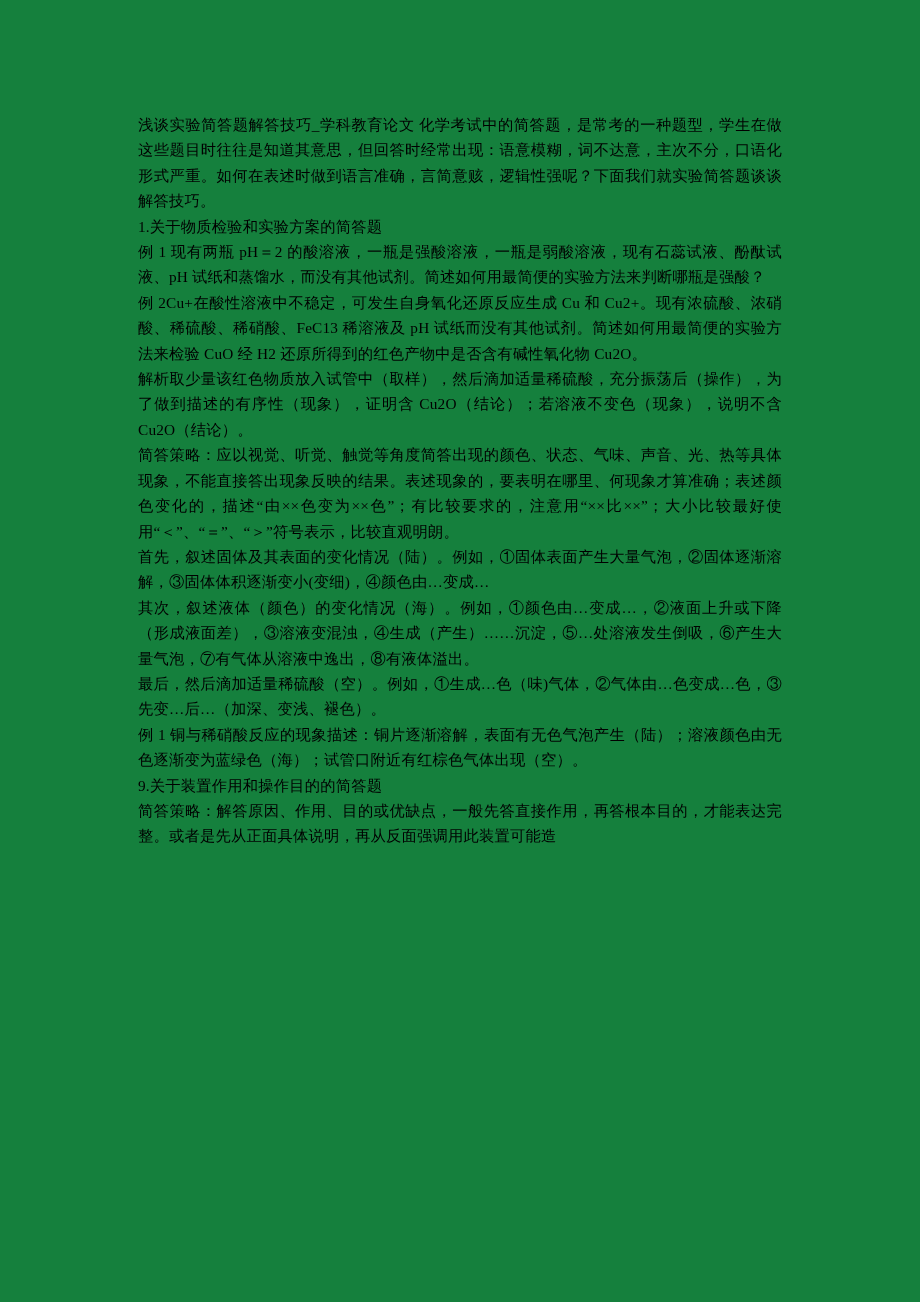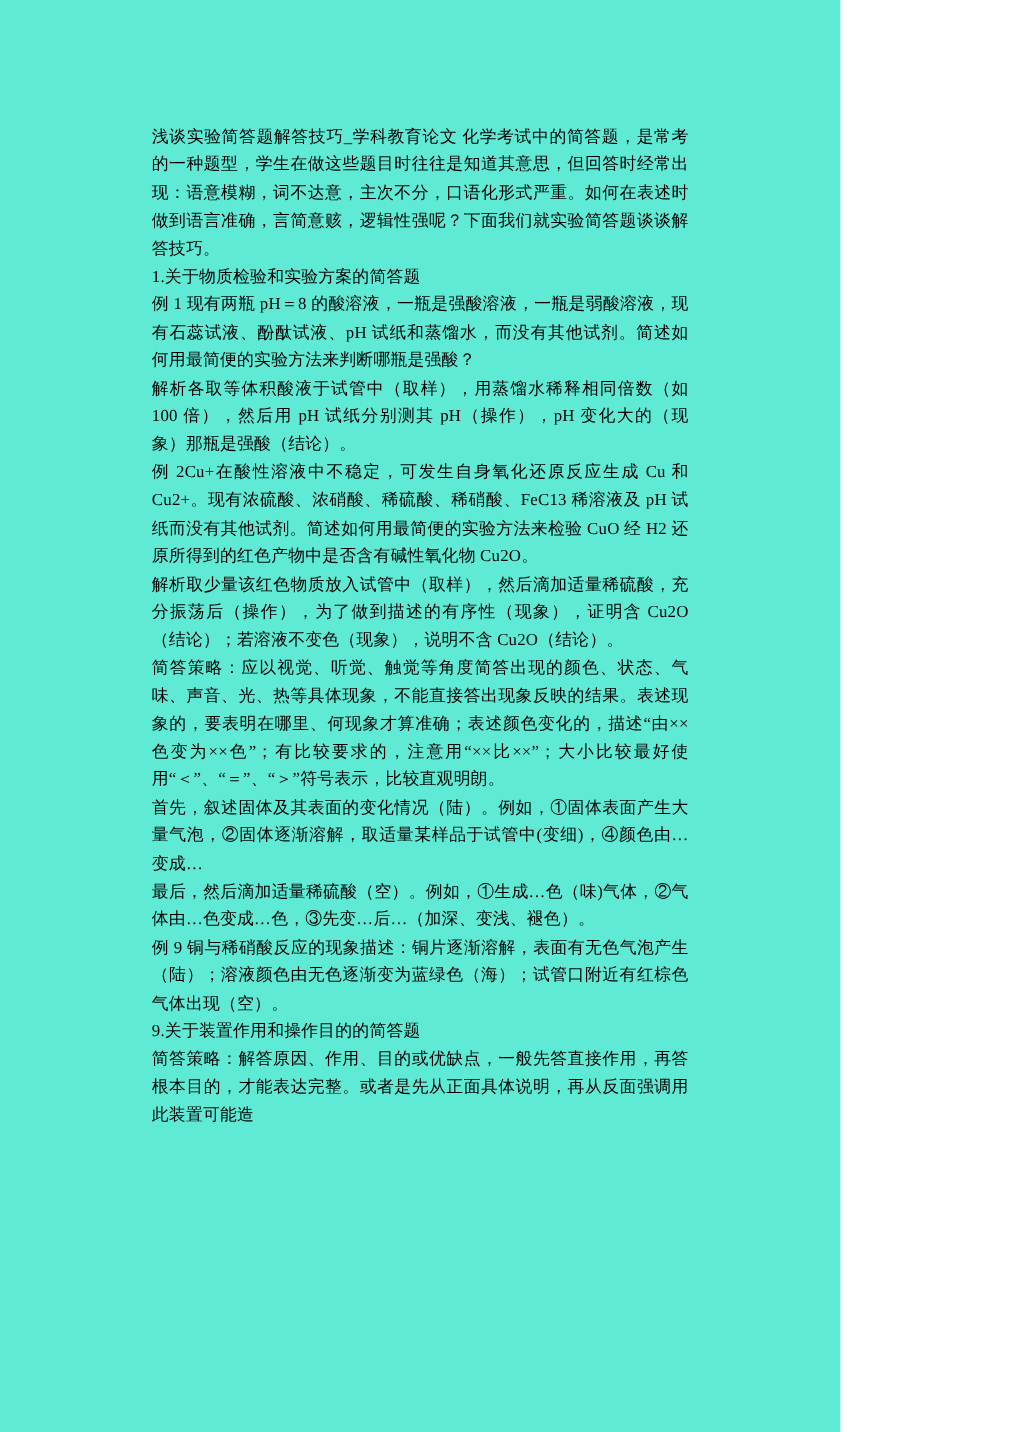--- a/index.html
+++ b/index.html
@@ -9,23 +9,23 @@
   }
   body {
     width: 920px;
     height: 1302px;
     font-family: "Liberation Serif", "DejaVu Serif", serif;
     color: #000000;
     overflow: hidden;
   }
   .page {
     position: relative;
-    width: 764px;
+    width: 920px;
     height: 1302px;
-    background: #5eead4;
+    background: #15803d;
     box-sizing: border-box;
     padding: 112px 138px 40px 138px;
   }
   .doc-body {
     font-size: 15.3px;
     line-height: 25.4px;
     text-align: justify;
     text-justify: inter-ideograph;
     letter-spacing: 0.2px;
   }
@@ -38,24 +38,24 @@
     margin-top: 0px;
   }
 </style>
 </head>
 <body>
 
 <div class="page">
   <div class="doc-body">
     <p class="para">浅谈实验简答题解答技巧_学科教育论文 化学考试中的简答题，是常考的一种题型，学生在做这些题目时往往是知道其意思，但回答时经常出现：语意模糊，词不达意，主次不分，口语化形式严重。如何在表述时做到语言准确，言简意赅，逻辑性强呢？下面我们就实验简答题谈谈解答技巧。</p>
     <p class="para">1.关于物质检验和实验方案的简答题</p>
-    <p class="para">例 1 现有两瓶 pH＝8 的酸溶液，一瓶是强酸溶液，一瓶是弱酸溶液，现有石蕊试液、酚酞试液、pH 试纸和蒸馏水，而没有其他试剂。简述如何用最简便的实验方法来判断哪瓶是强酸？</p>
-    <p class="para">解析各取等体积酸液于试管中（取样），用蒸馏水稀释相同倍数（如 100 倍），然后用 pH 试纸分别测其 pH（操作），pH 变化大的（现象）那瓶是强酸（结论）。</p>
+    <p class="para">例 1 现有两瓶 pH＝2 的酸溶液，一瓶是强酸溶液，一瓶是弱酸溶液，现有石蕊试液、酚酞试液、pH 试纸和蒸馏水，而没有其他试剂。简述如何用最简便的实验方法来判断哪瓶是强酸？</p>
     <p class="para">例 2Cu+在酸性溶液中不稳定，可发生自身氧化还原反应生成 Cu 和 Cu2+。现有浓硫酸、浓硝酸、稀硫酸、稀硝酸、FeC13 稀溶液及 pH 试纸而没有其他试剂。简述如何用最简便的实验方法来检验 CuO 经 H2 还原所得到的红色产物中是否含有碱性氧化物 Cu2O。</p>
     <p class="para">解析取少量该红色物质放入试管中（取样），然后滴加适量稀硫酸，充分振荡后（操作），为了做到描述的有序性（现象），证明含 Cu2O（结论）；若溶液不变色（现象），说明不含 Cu2O（结论）。</p>
     <p class="para">简答策略：应以视觉、听觉、触觉等角度简答出现的颜色、状态、气味、声音、光、热等具体现象，不能直接答出现象反映的结果。表述现象的，要表明在哪里、何现象才算准确；表述颜色变化的，描述“由××色变为××色”；有比较要求的，注意用“××比××”；大小比较最好使用“＜”、“＝”、“＞”符号表示，比较直观明朗。</p>
-    <p class="para">首先，叙述固体及其表面的变化情况（陆）。例如，①固体表面产生大量气泡，②固体逐渐溶解，取适量某样品于试管中(变细)，④颜色由…变成…</p>
+    <p class="para">首先，叙述固体及其表面的变化情况（陆）。例如，①固体表面产生大量气泡，②固体逐渐溶解，③固体体积逐渐变小(变细)，④颜色由…变成…</p>
+    <p class="para">其次，叙述液体（颜色）的变化情况（海）。例如，①颜色由…变成…，②液面上升或下降（形成液面差），③溶液变混浊，④生成（产生）……沉淀，⑤…处溶液发生倒吸，⑥产生大量气泡，⑦有气体从溶液中逸出，⑧有液体溢出。</p>
     <p class="para">最后，然后滴加适量稀硫酸（空）。例如，①生成…色（味)气体，②气体由…色变成…色，③先变…后…（加深、变浅、褪色）。</p>
-    <p class="para">例 9 铜与稀硝酸反应的现象描述：铜片逐渐溶解，表面有无色气泡产生（陆）；溶液颜色由无色逐渐变为蓝绿色（海）；试管口附近有红棕色气体出现（空）。</p>
+    <p class="para">例 1 铜与稀硝酸反应的现象描述：铜片逐渐溶解，表面有无色气泡产生（陆）；溶液颜色由无色逐渐变为蓝绿色（海）；试管口附近有红棕色气体出现（空）。</p>
     <p class="para">9.关于装置作用和操作目的的简答题</p>
     <p class="para">简答策略：解答原因、作用、目的或优缺点，一般先答直接作用，再答根本目的，才能表达完整。或者是先从正面具体说明，再从反面强调用此装置可能造</p>
   </div>
 </div>
 
 </body></html>

